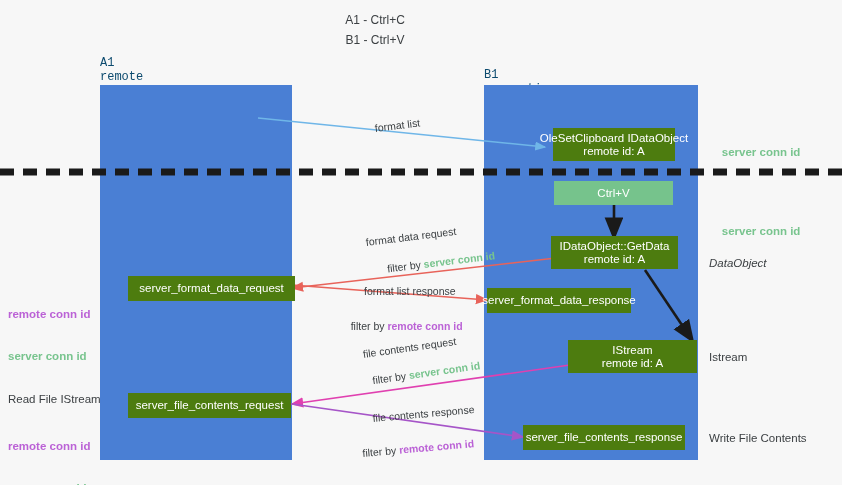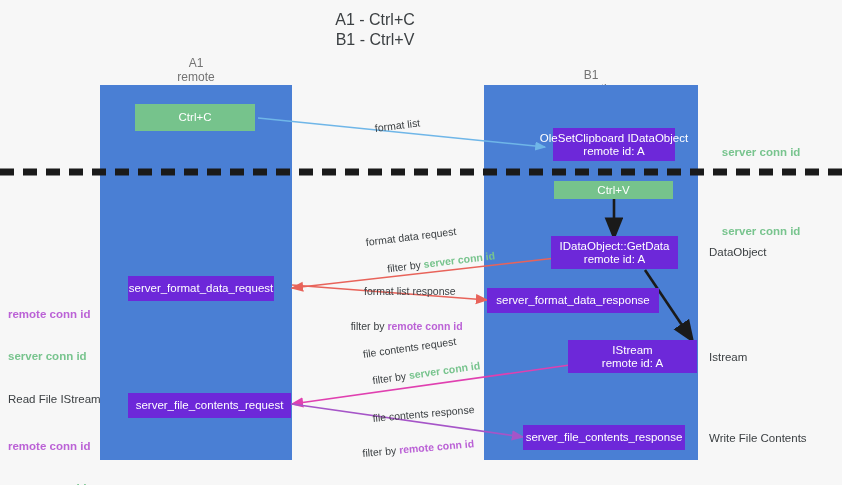--- a/index.html
+++ b/index.html
@@ -27,58 +27,58 @@
     height: 485px;
     pointer-events: none;
   }
   
   .title {
     position: absolute;
     left: 0;
     top: 10px;
     width: 750px;
     text-align: center;
-    font-size: 16px;
+    font-size: 12px;
     line-height: 20px;
     color: #3c4043;
     white-space: pre;
   }
   
   .lane {
     position: absolute;
     background: #4a7fd4;
   }
   .lane-a { left: 100px; top: 85px; width: 192px; height: 375px; }
   .lane-b { left: 484px; top: 85px; width: 214px; height: 375px; }
   .lane-head {
     position: absolute;
-    text-align: center;
     font-size: 12px;
     line-height: 14px;
-    color: #737373;
-    white-space: pre;
+    color: #0c4a6e;
+    white-space: pre;
+    font-family: Liberation Mono, monospace;
   }
   .lane-head-a { left: 100px; top: 56px; width: 192px; }
   .lane-head-b { left: 484px; top: 68px; width: 214px; }
   
   .box {
     position: absolute;
     display: flex;
     align-items: center;
     justify-content: center;
     text-align: center;
     color: #ffffff;
     font-size: 11.5px;
     line-height: 13px;
     white-space: pre;
     box-sizing: border-box;
     padding: 2px 4px;
   }
   .box.green { background: #76c38c; }
-  .box.orange { background: #6d28d9; }
+  .box.orange { background: #4d7c0f; }
   
   .side {
     position: absolute;
     font-size: 11.5px;
     line-height: 14px;
     white-space: pre;
   }
   .side.dark { color: #3c4043; }
   .green-txt { color: #78c48e; font-weight: bold; }
   .purple-txt { color: #bb62d6; font-weight: bold; }
@@ -140,50 +140,49 @@
 
     <line x1="556" y1="258" x2="292" y2="288" stroke="#e8635a" stroke-width="1.6" marker-end="url(#ah-red)"></line>
 
     <line x1="292" y1="285" x2="487" y2="300" stroke="#e8635a" stroke-width="1.6" marker-end="url(#ah-red)"></line>
 
     <line x1="570" y1="365" x2="292" y2="404" stroke="#e040b0" stroke-width="1.6" marker-end="url(#ah-magenta)"></line>
 
     <line x1="292" y1="404" x2="523" y2="437" stroke="#a655c8" stroke-width="1.6" marker-end="url(#ah-purple)"></line>
   </svg>
 
-  <div class="box green" style="left:135px; top:104px; width:120px; height:27px;">Ctrl+C</div>
 
   <div class="box orange" style="left:553px; top:128px; width:122px; height:33px;">OleSetClipboard IDataObject
 remote id: A</div>
 
-  <div class="box green" style="left:554px; top:181px; width:119px; height:18px;">Ctrl+V</div>
+  <div class="box green" style="left:554px; top:181px; width:119px; height:24px;">Ctrl+V</div>
 
   <div class="box orange" style="left:551px; top:236px; width:127px; height:33px;">IDataObject::GetData
 remote id: A</div>
 
   <div class="box orange" style="left:568px; top:340px; width:129px; height:33px;">IStream
 remote id: A</div>
 
-  <div class="box orange" style="left:128px; top:276px; width:146px; height:25px;">server_format_data_request</div>
-
-  <div class="box orange" style="left:487px; top:288px; width:172px; height:25px;">server_format_data_response</div>
+  <div class="box orange" style="left:128px; top:276px; width:167px; height:25px;">server_format_data_request</div>
+
+  <div class="box orange" style="left:487px; top:288px; width:144px; height:25px;">server_format_data_response</div>
 
   <div class="box orange" style="left:523px; top:425px; width:162px; height:25px;">server_file_contents_response</div>
 
   <div class="box orange" style="left:128px; top:393px; width:163px; height:25px;">server_file_contents_request</div>
 
   <div class="side" style="left:709px; top:131px;">
     <span class="green-txt">server conn id</span>
   </div>
 
   <div class="side" style="left:709px; top:210px;">
     <span class="green-txt">server conn id</span>
   </div>
 
-  <div class="side dark" style="left:709px; top:245px;">DataObject</div>
+  <div class="side dark" style="left:709px; top:256px;font-style:italic;">DataObject</div>
 
   <div class="side dark" style="left:709px; top:350px;">Istream</div>
 
   <div class="side dark" style="left:709px; top:431px;">Write File Contents</div>
 
   <div class="side" style="left:8px; top:279px;">
     <div class="purple-txt">remote conn id</div>
     <div class="green-txt">server conn id</div>
   </div>
 

